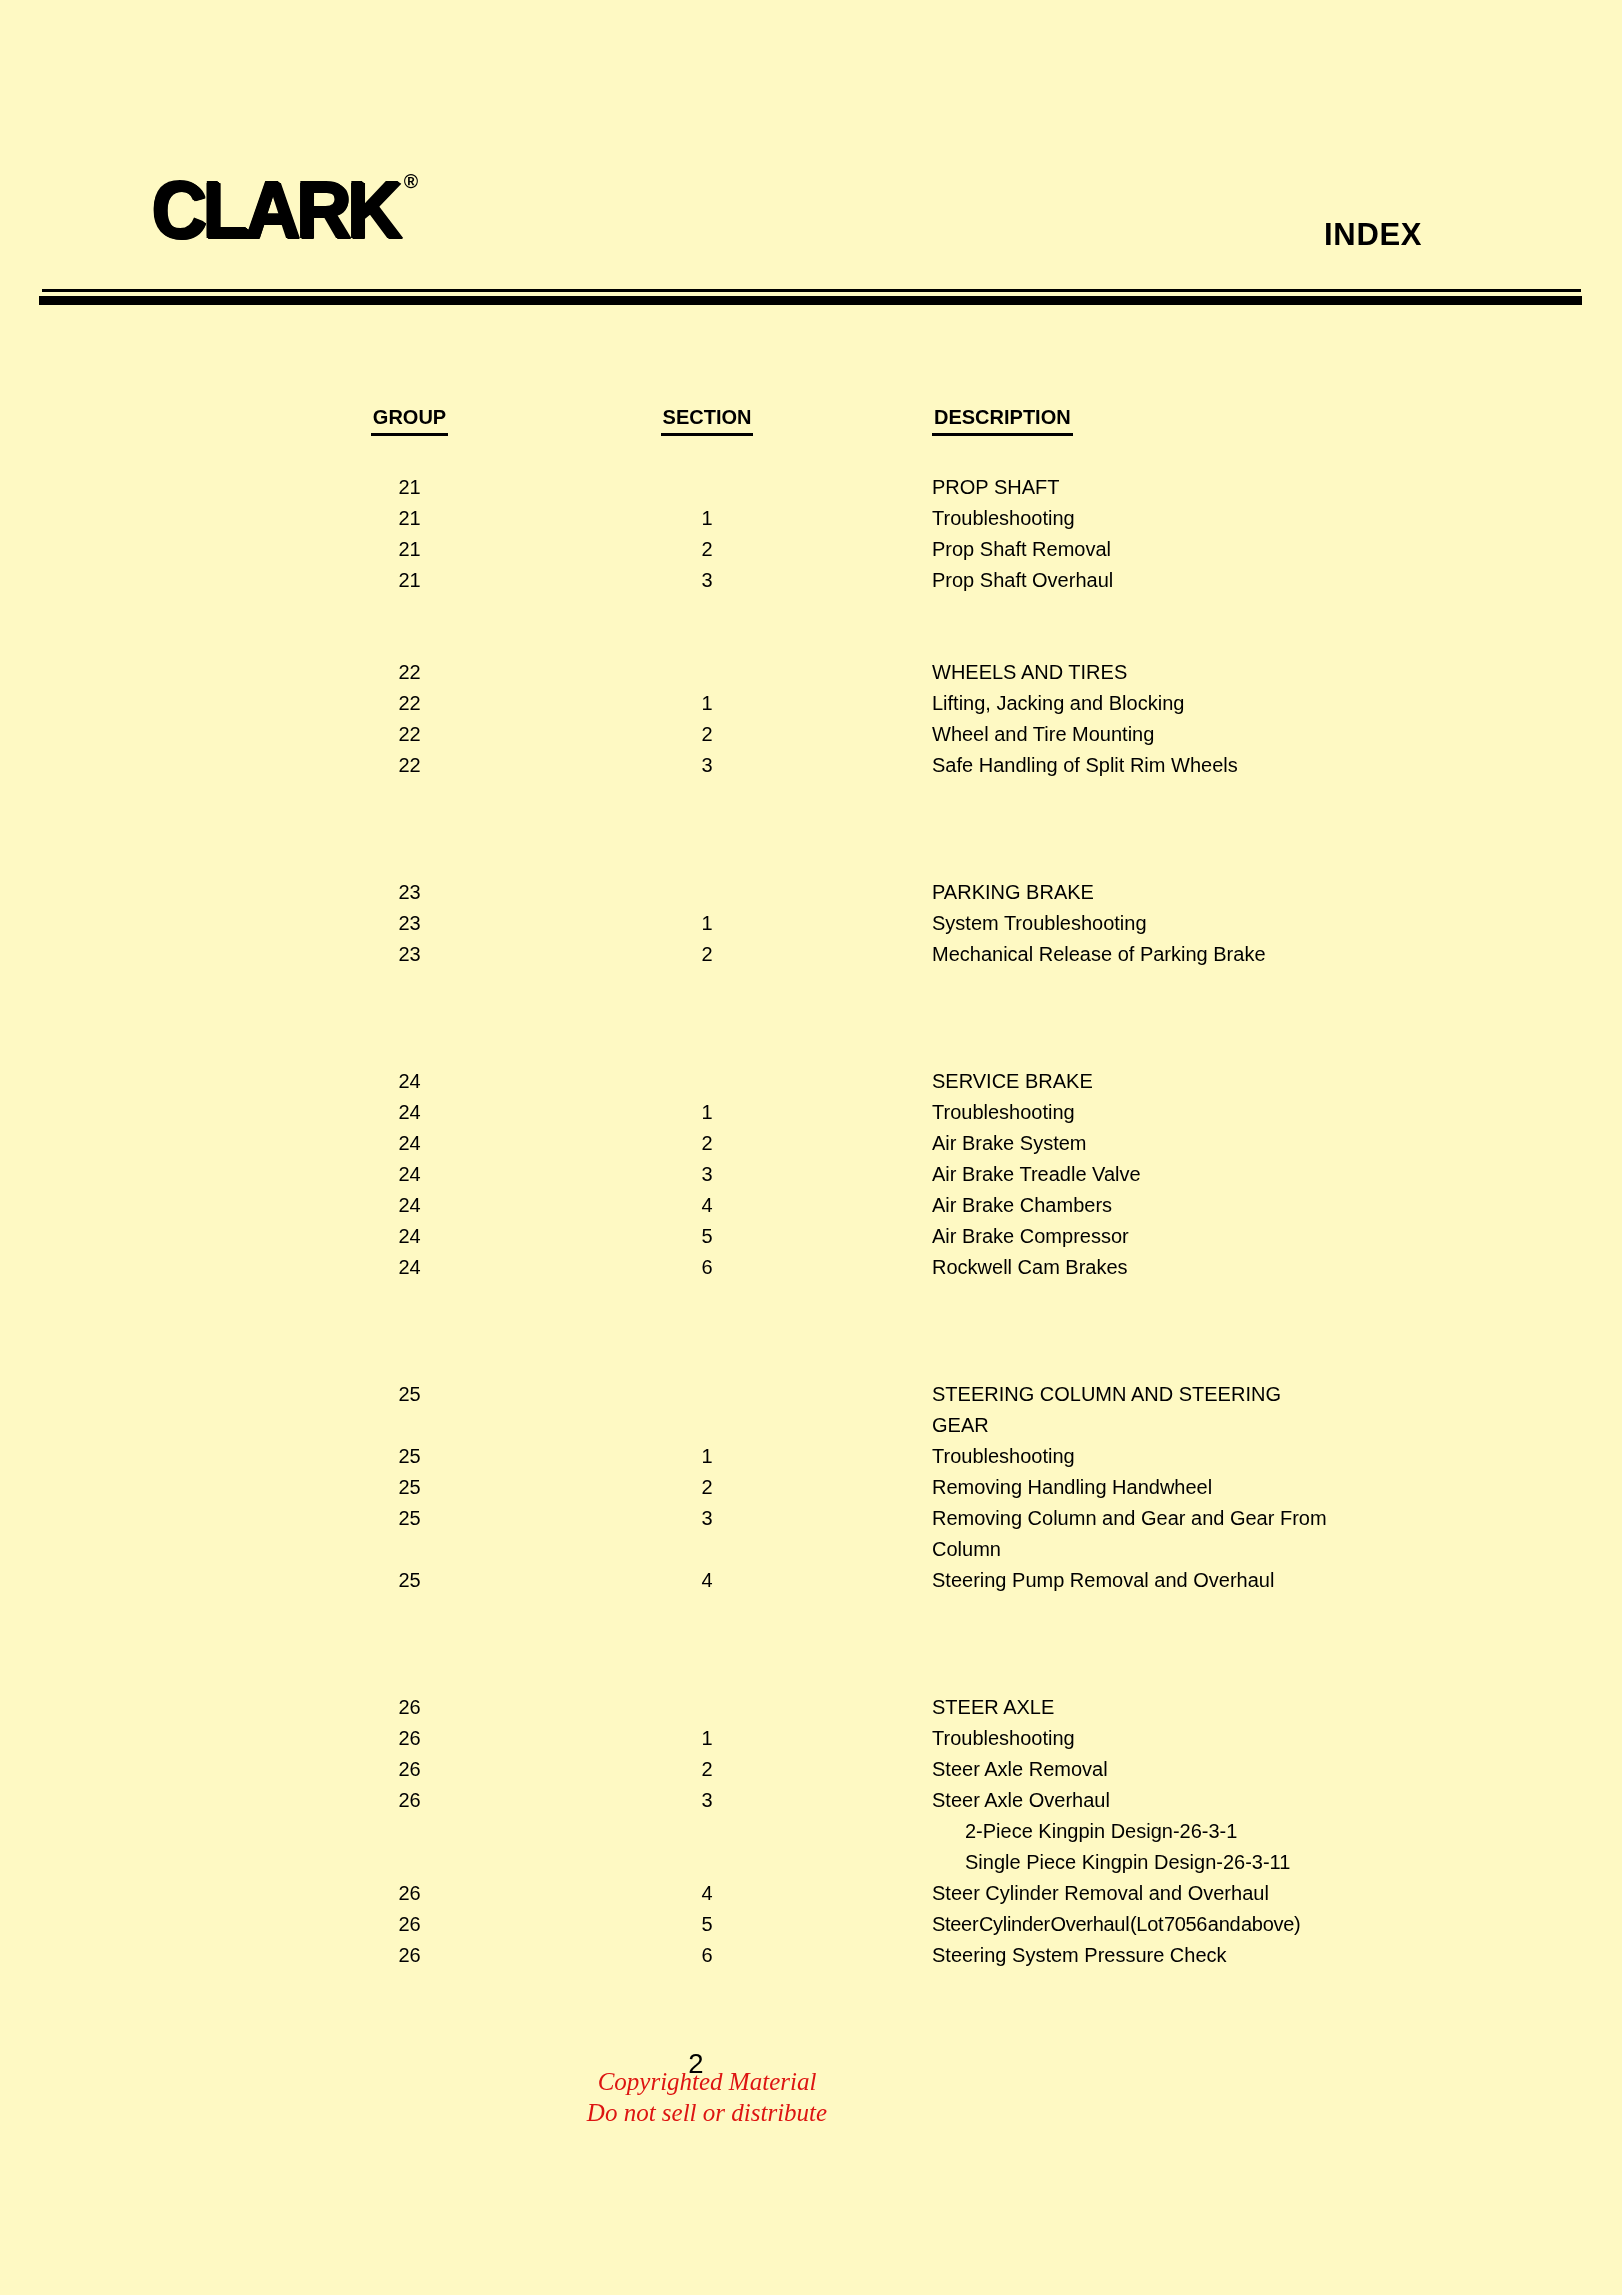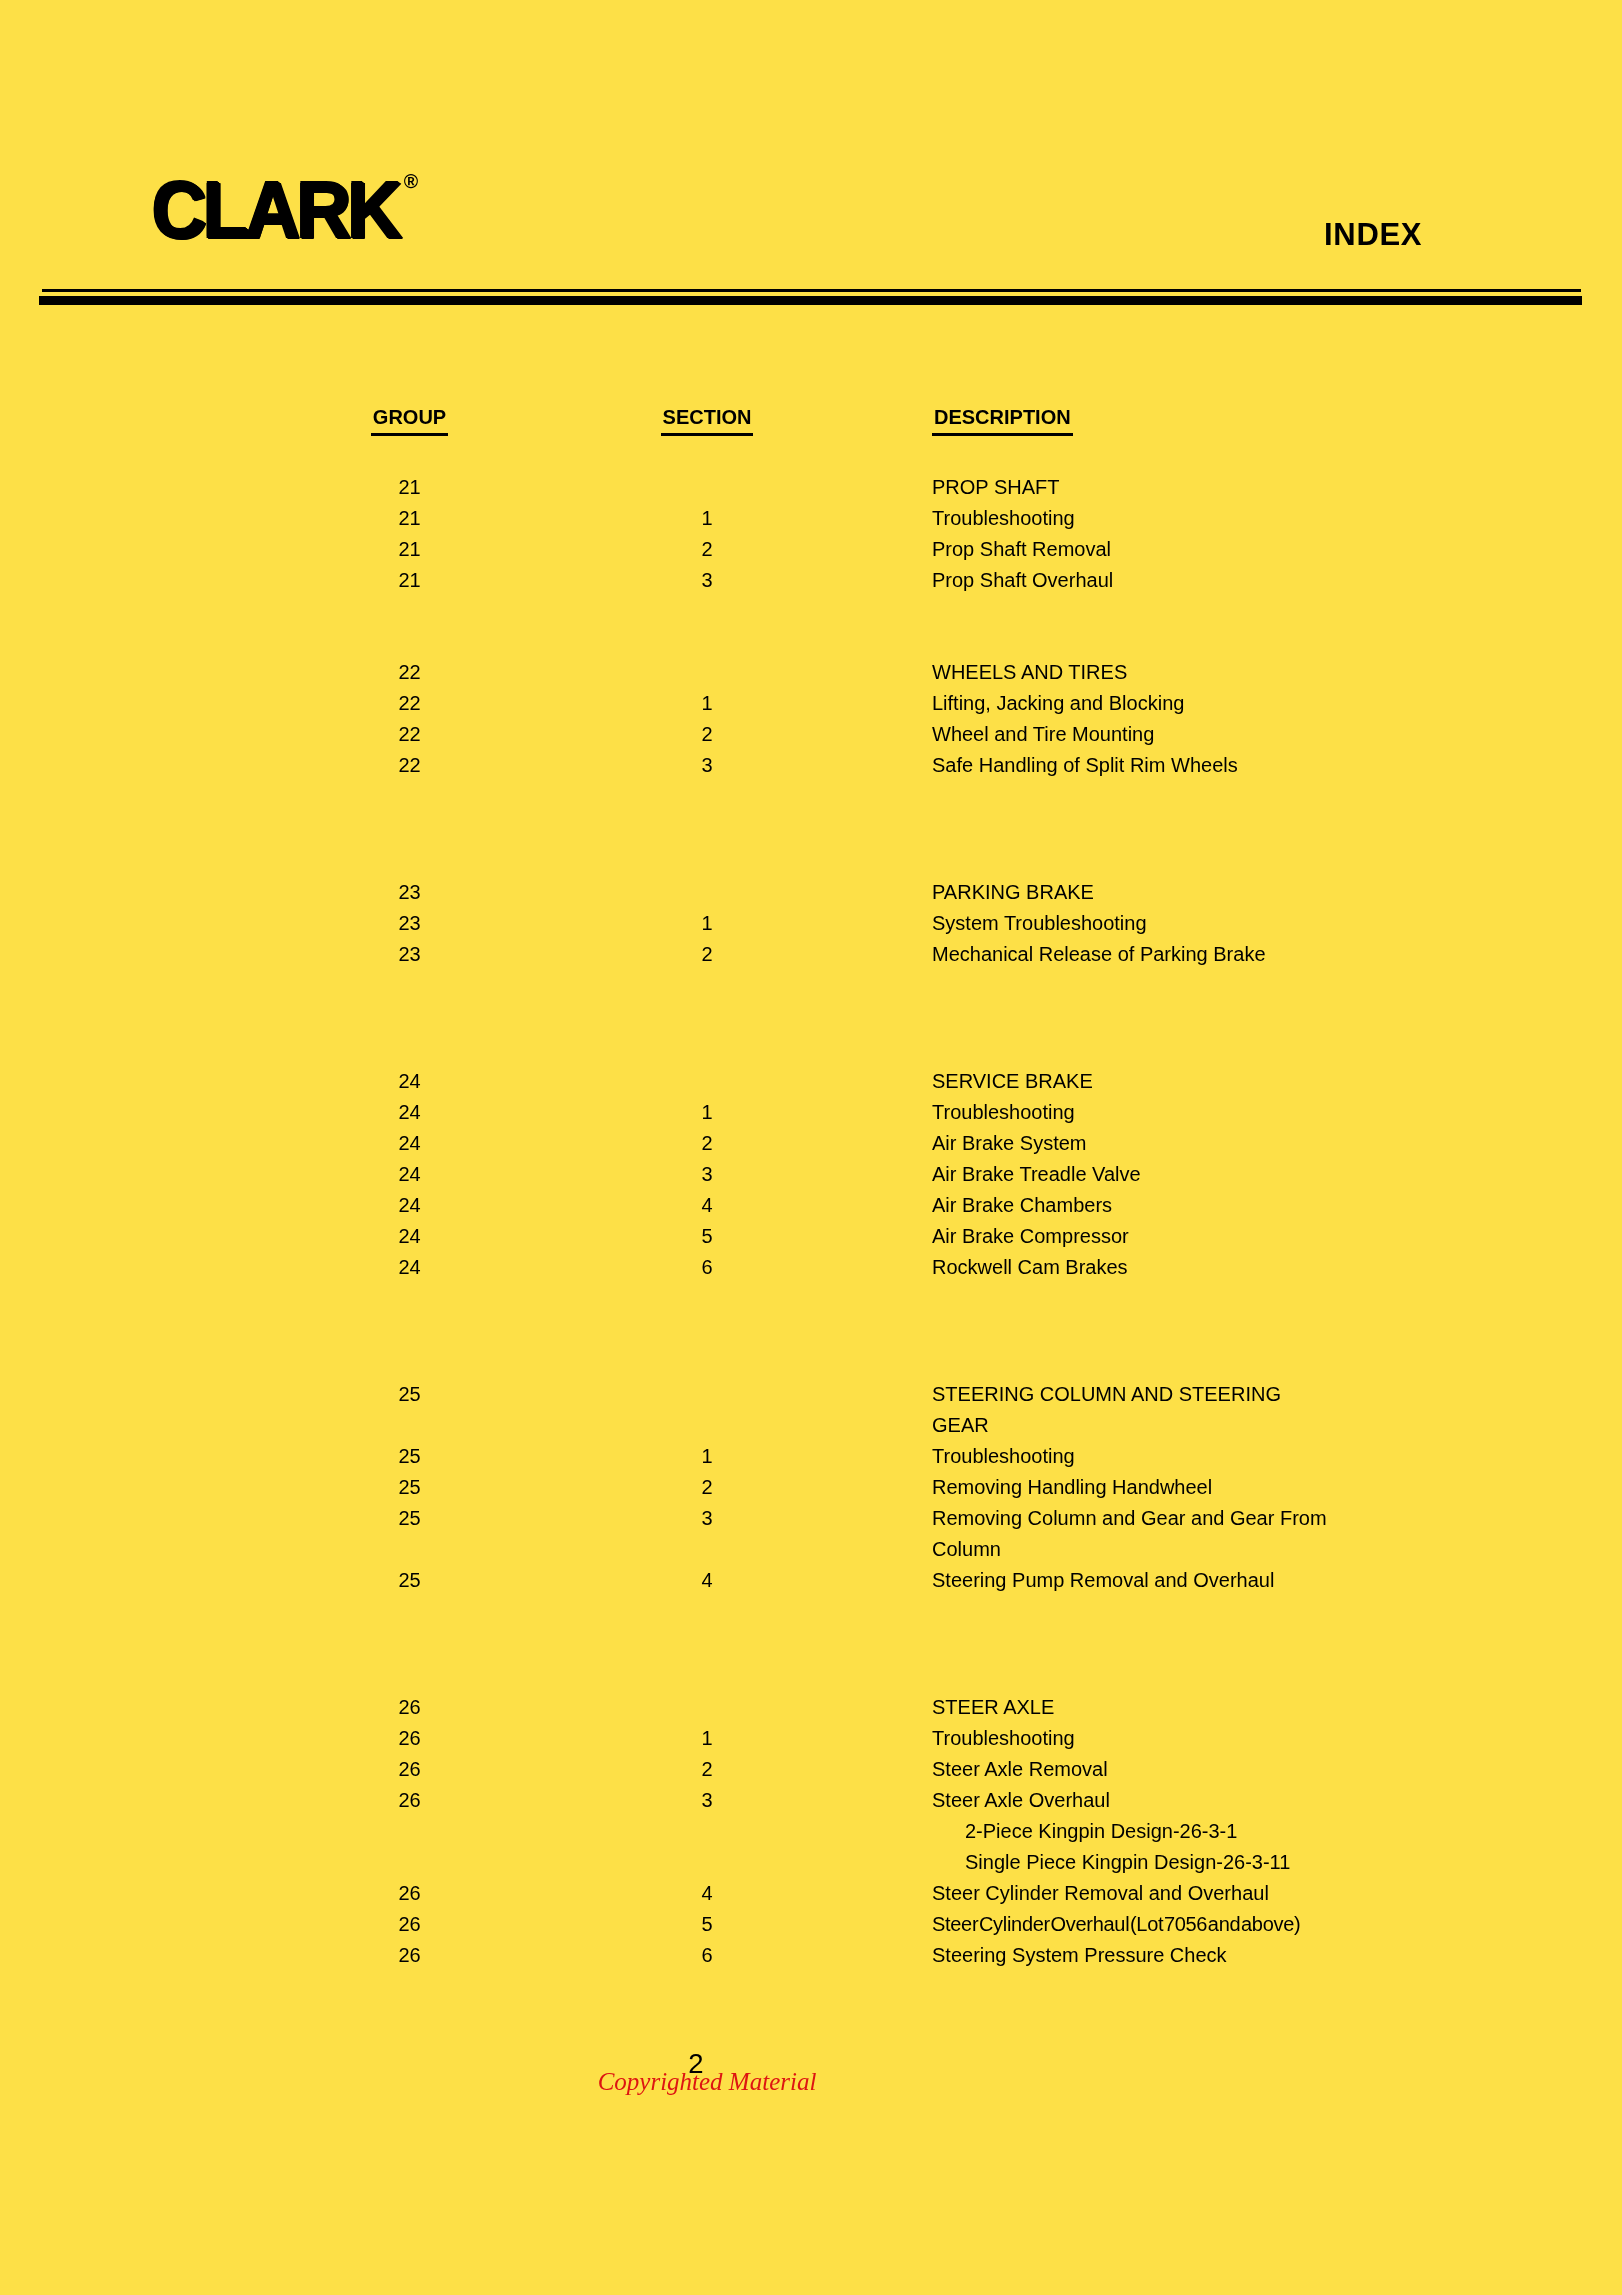--- a/index.html
+++ b/index.html
@@ -1,20 +1,20 @@
 <!DOCTYPE html>
 <html style="font-size:10.5px"><head>
 <meta charset="utf-8">
 <style>
   html, body { margin: 0; padding: 0; background: #ffffff; }
   .page {
     position: relative;
     width: 1623px;
     height: 2295px;
-    background: #fde047;
+    background: #fef9c3;
     color: #000000;
     font-family: "Liberation Sans", sans-serif;
     overflow: hidden;
   }
 
   
   .logo {
     position: absolute;
     left: 152px;
     top: 165px;
@@ -293,16 +293,17 @@
             <span class="cell cell-section">6</span>
             <span class="cell cell-desc">Steering System Pressure Check</span>
           </div>
         </div>
       </div>
   </div>
 
   <div class="page-number">2</div>
   <div class="notice" id="notice" style="color: rgb(221, 21, 18); font-style: italic;">
       <div class="notice-line">Copyrighted Material</div>
+      <div class="notice-line">Do not sell or distribute</div>
     </div>
 
 </div>
 
 
 </body></html>

